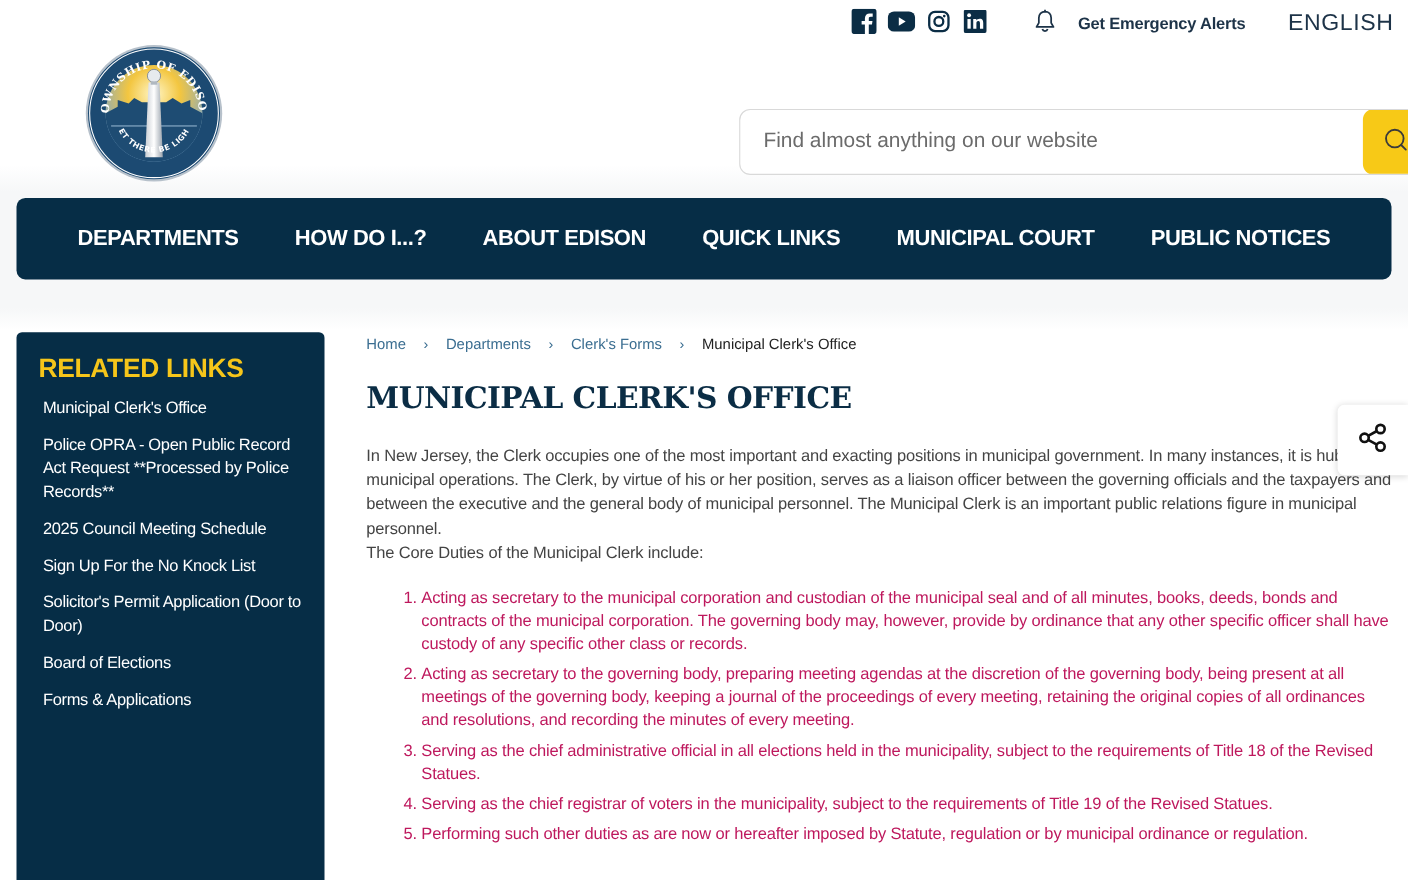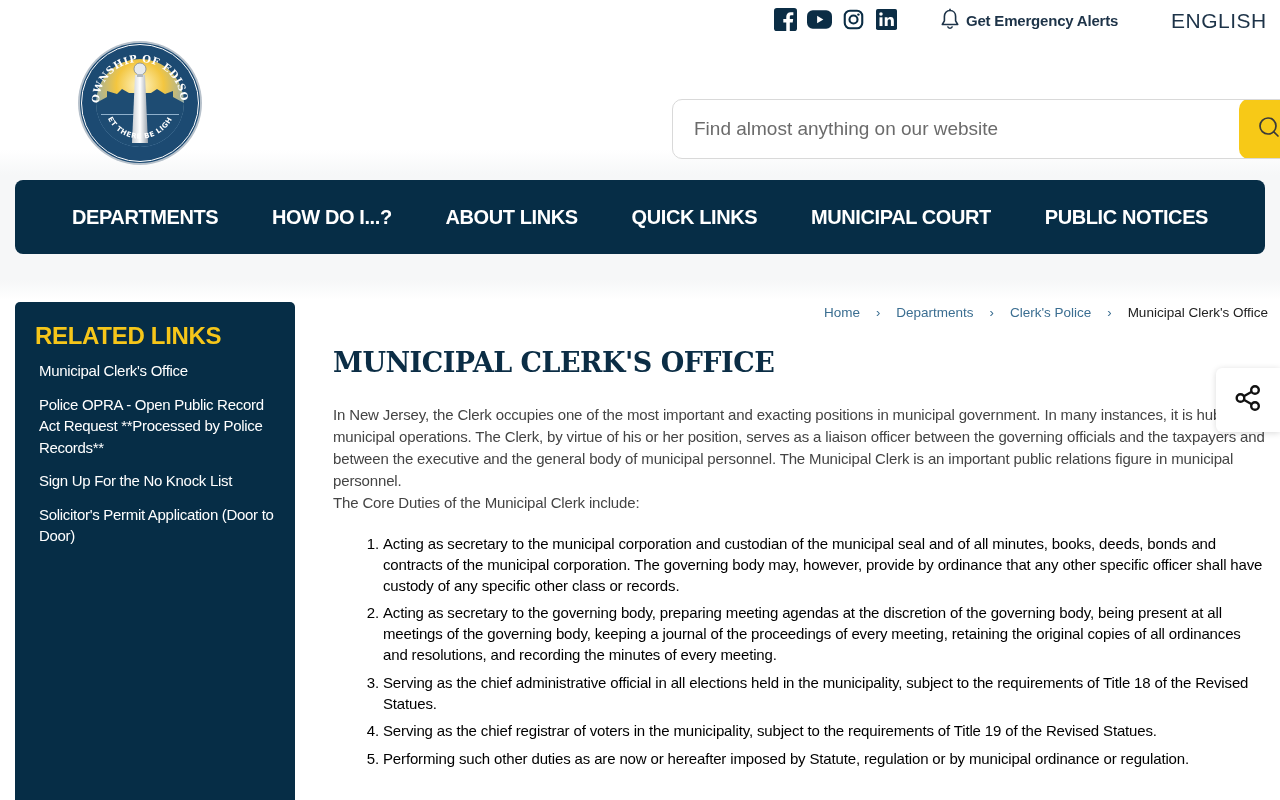--- a/index.html
+++ b/index.html
@@ -16,21 +16,21 @@
     position: absolute; top: 0; left: 0; width: 1280px; height: 40px;
   }
   .social {
     position: absolute; top: 8px; left: 774px; display: flex; gap: 10px; align-items: center;
   }
   .social .ico {
     width: 23px; height: 23px; display: flex; align-items: center; justify-content: center;
     color: #0b2d45; cursor: pointer;
   }
   .alerts {
-    position: absolute; top: 8px; left: 940px; display: flex; align-items: center; gap: 6px;
+    position: absolute; top: 8px; left: 940px; display: flex; align-items: center; gap: 20px;
     color: #1d3348; font-size: 15px; font-weight: bold; cursor: pointer; letter-spacing: -0.2px;
   }
   .lang {
     position: absolute; top: 9px; left: 1171px; display: flex; align-items: center; gap: 26px;
     color: #1d3348; font-size: 21px; cursor: pointer; letter-spacing: 0.5px;
   }
   .lang .caret {
     width: 0; height: 0; border-left: 5px solid transparent; border-right: 5px solid transparent;
     border-top: 6px solid #1d3348; margin-top: 2px;
   }
@@ -76,30 +76,30 @@
   }
   .sidebar ul { list-style: none; padding-left: 4px; }
   .sidebar li { margin-bottom: 12px; }
   .sidebar li a {
     color: #fff; font-size: 15px; line-height: 21.5px; text-decoration: none; cursor: pointer;
     letter-spacing: -0.3px; display: block;
   }
 
   
   .content { position: absolute; top: 302px; left: 333px; width: 935px; }
-  .breadcrumb { display: flex; align-items: center; font-size: 13.5px; height: 20px; justify-content: flex-end; }
+  .breadcrumb { display: flex; align-items: center; font-size: 13.5px; height: 20px; }
   .breadcrumb a { color: #3b6e91; text-decoration: none; cursor: pointer; }
   .breadcrumb .sep { color: #3b6e91; margin: 0 16px; font-size: 13px; }
   .breadcrumb .current { color: #222; }
   .page-title {
     margin-top: 25px; font-family: "DejaVu Serif", serif; font-weight: bold;
     font-size: 27px; color: #0b2d45; letter-spacing: -0.5px;
   }
   .body-text { margin-top: 26px; font-size: 15px; line-height: 22px; color: #444; letter-spacing: -0.15px; }
-  .duties { margin-top: 20px; padding-left: 50px; font-size: 15px; line-height: 20.8px; color: #000000; letter-spacing: -0.15px; }
+  .duties { margin-top: 20px; padding-left: 50px; font-size: 15px; line-height: 20.8px; color: #be185d; letter-spacing: -0.15px; }
   .duties li { margin-bottom: 7px; padding-left: 0; }
 
   
   .share {
     position: absolute; top: 368px; left: 1216px; width: 64px; height: 64px; background: #fff;
     border-radius: 6px 0 0 6px; box-shadow: 0 1px 6px rgba(0,0,0,0.15);
     display: flex; align-items: center; justify-content: center; cursor: pointer;
   }
 </style>
 </head>
@@ -195,51 +195,60 @@
           <circle cx="11" cy="11" r="8" fill="none" stroke="#3a3a3a" stroke-width="1.7"></circle>
           <path d="M16.8 16.8 L 21 21" stroke="#3a3a3a" stroke-width="1.7" stroke-linecap="round"></path>
         </svg>
     </span>
   </div>
 </div>
 
 <nav class="main-nav">
   <a>DEPARTMENTS</a>
   <a>HOW DO I...?</a>
-  <a>ABOUT LINKS</a>
+  <a>ABOUT EDISON</a>
   <a>QUICK LINKS</a>
   <a>MUNICIPAL COURT</a>
   <a>PUBLIC NOTICES</a>
 </nav>
 
 <aside class="sidebar">
   <h2>RELATED LINKS</h2>
   <ul>
     <li>
         <a>Municipal Clerk's Office</a>
       </li>
     <li>
         <a>Police OPRA - Open Public Record Act Request **Processed by Police Records**</a>
       </li>
     <li>
+        <a>2025 Council Meeting Schedule</a>
+      </li>
+    <li>
         <a>Sign Up For the No Knock List</a>
       </li>
     <li>
         <a>Solicitor's Permit Application (Door to Door)</a>
+      </li>
+    <li>
+        <a>Board of Elections</a>
+      </li>
+    <li>
+        <a>Forms &amp; Applications</a>
       </li>
   </ul>
 </aside>
 
 <main class="content">
   <div class="breadcrumb">
     <a>Home</a>
     <span class="sep">›</span>
     <a>Departments</a>
     <span class="sep">›</span>
-    <a>Clerk's Police</a>
+    <a>Clerk's Forms</a>
     <span class="sep">›</span>
     <span class="current">Municipal Clerk's Office</span>
   </div>
 
   <h1 class="page-title">MUNICIPAL CLERK'S OFFICE</h1>
 
   <div class="body-text">
     <p>In New Jersey, the Clerk occupies one of the most important and exacting positions in municipal government. In many instances, it is hub of municipal operations. The Clerk, by virtue of his or her position, serves as a liaison officer between the governing officials and the taxpayers and between the executive and the general body of municipal personnel. The Municipal Clerk is an important public relations figure in municipal personnel.</p>
     <p>The Core Duties of the Municipal Clerk include:</p>
   </div>

